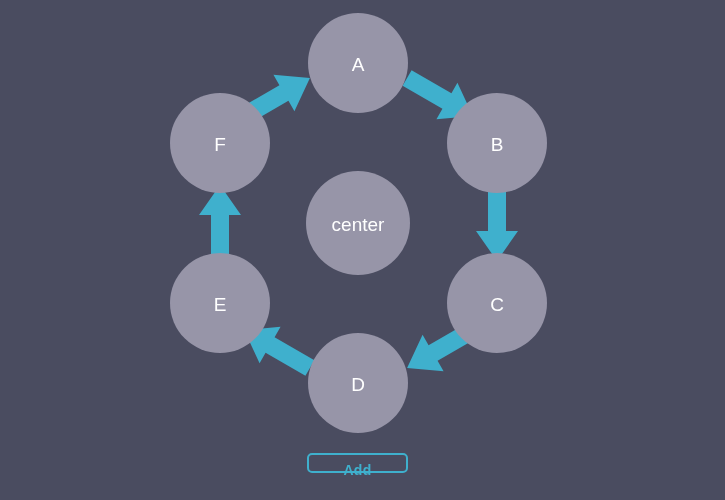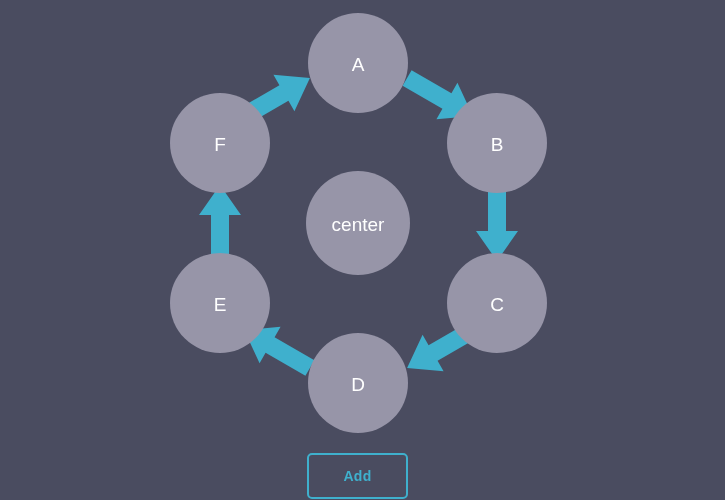--- a/index.html
+++ b/index.html
@@ -40,21 +40,21 @@
     font-size: 19px;
   }
   .edge-arrow {
     fill: #3fb0cd;
   }
   #add-button {
     position: absolute;
     left: 307px;
     top: 453px;
     width: 101px;
-    height: 46px;
+    height: 20px;
     box-sizing: border-box;
     background: transparent;
     border: 2px solid #3fb0cd;
     border-radius: 5px;
     color: #3fb0cd;
     font-family: "Liberation Sans", sans-serif;
     font-size: 14px;
     font-weight: bold;
     letter-spacing: 0.3px;
     padding: 0;

